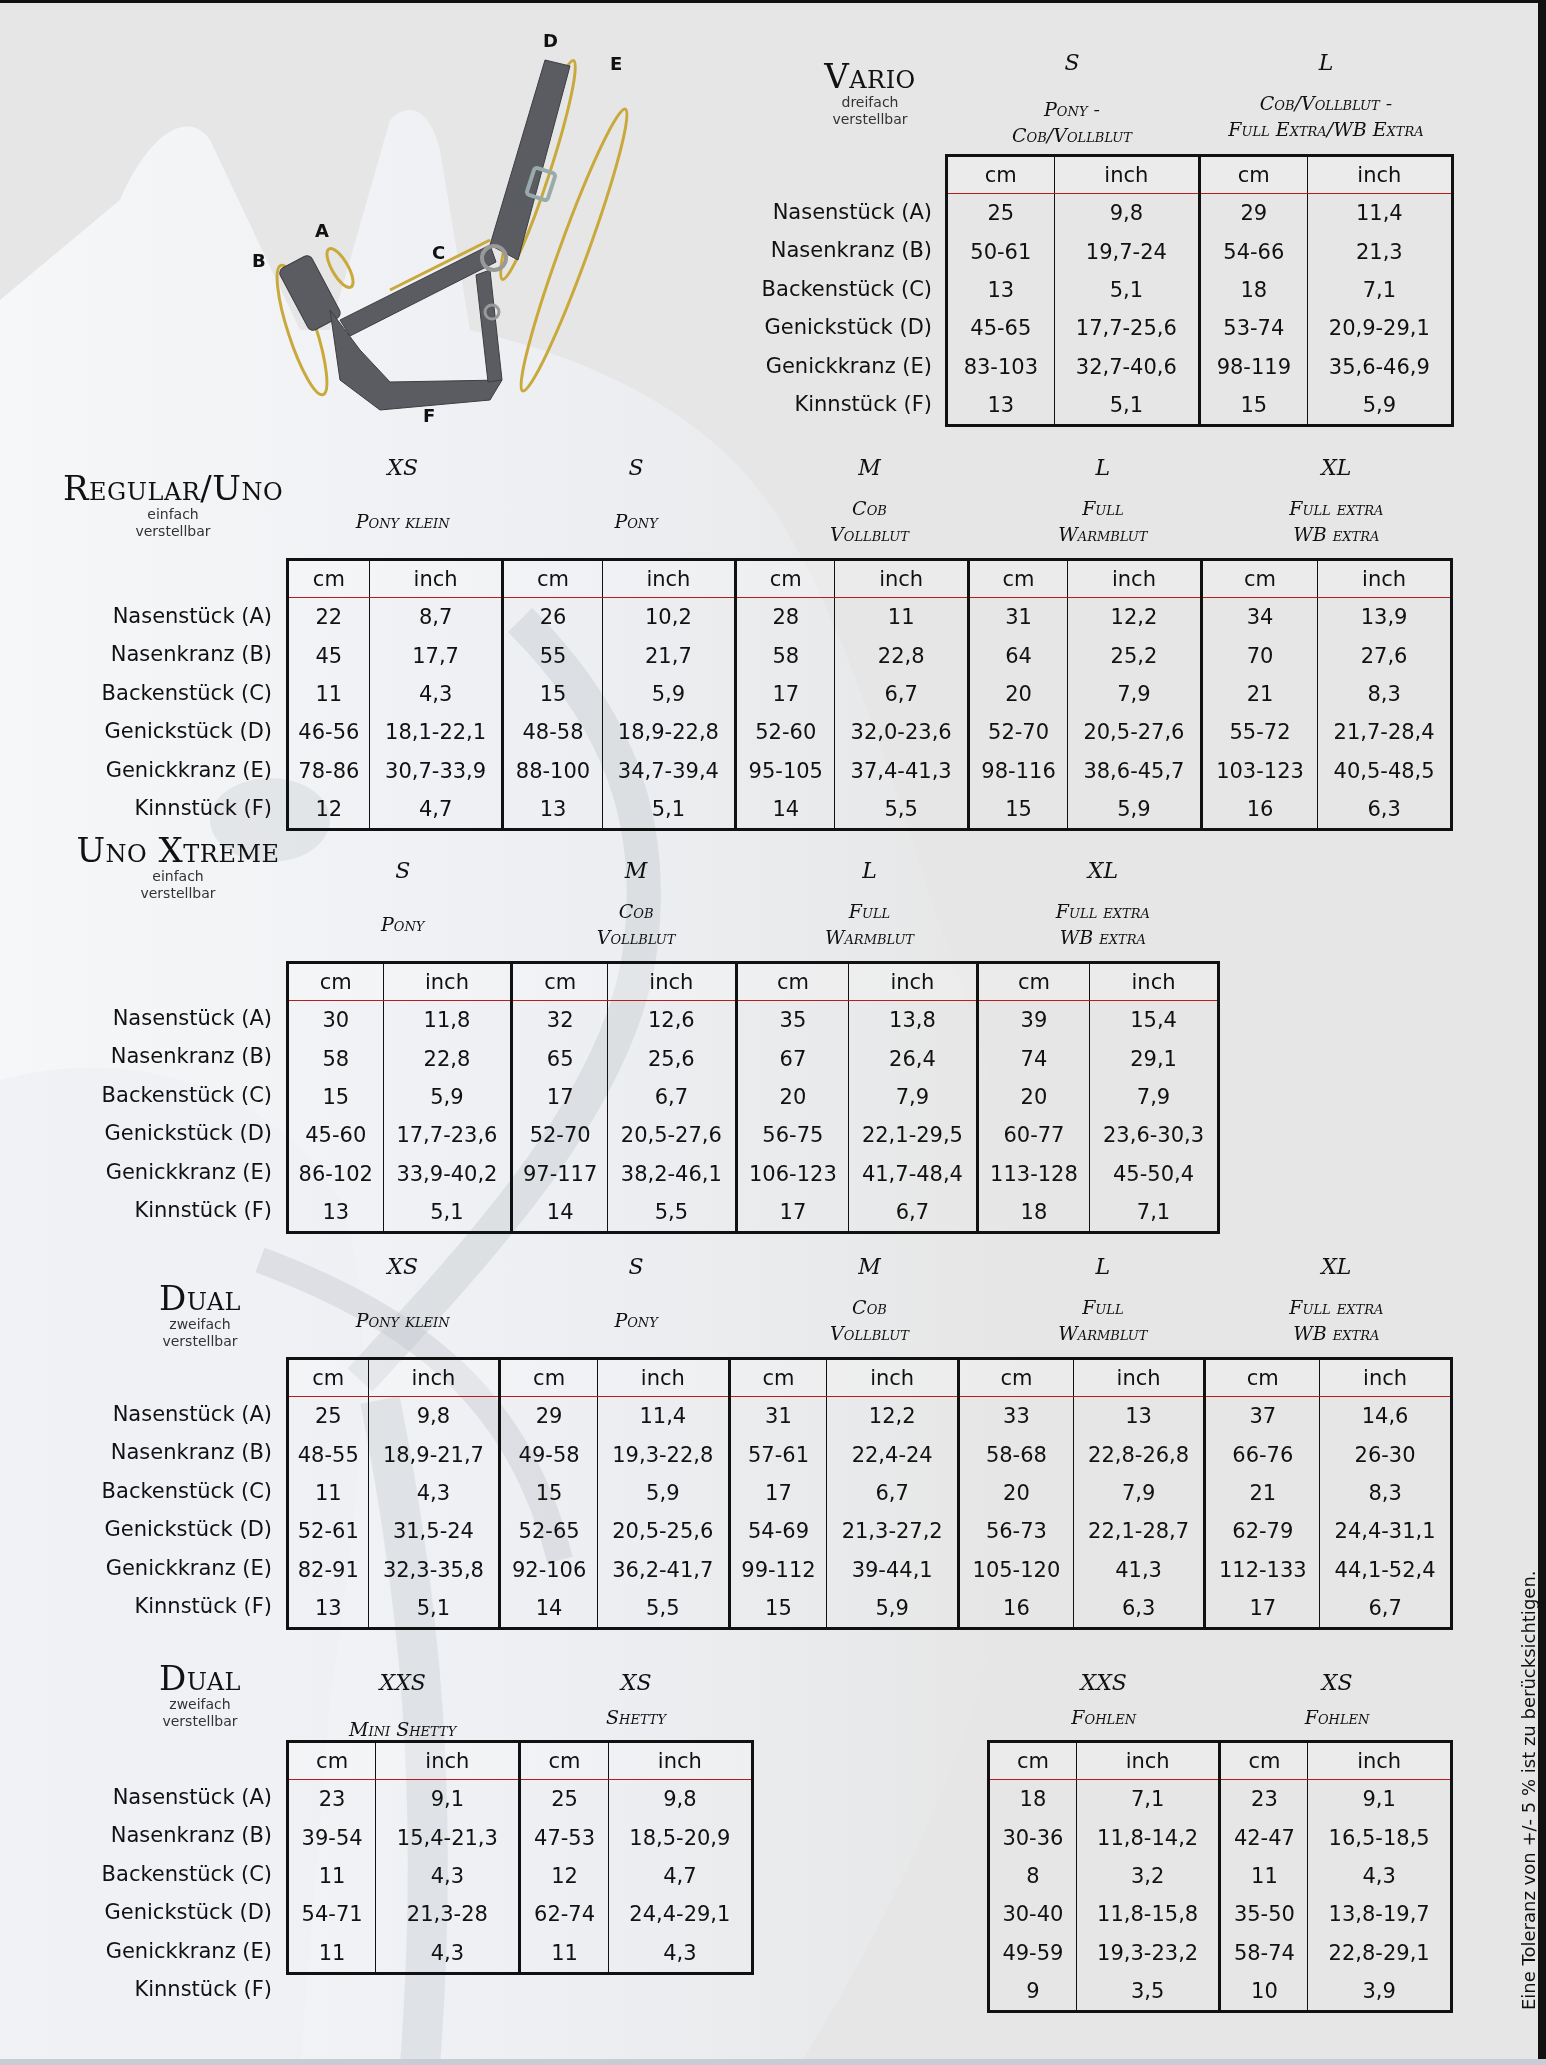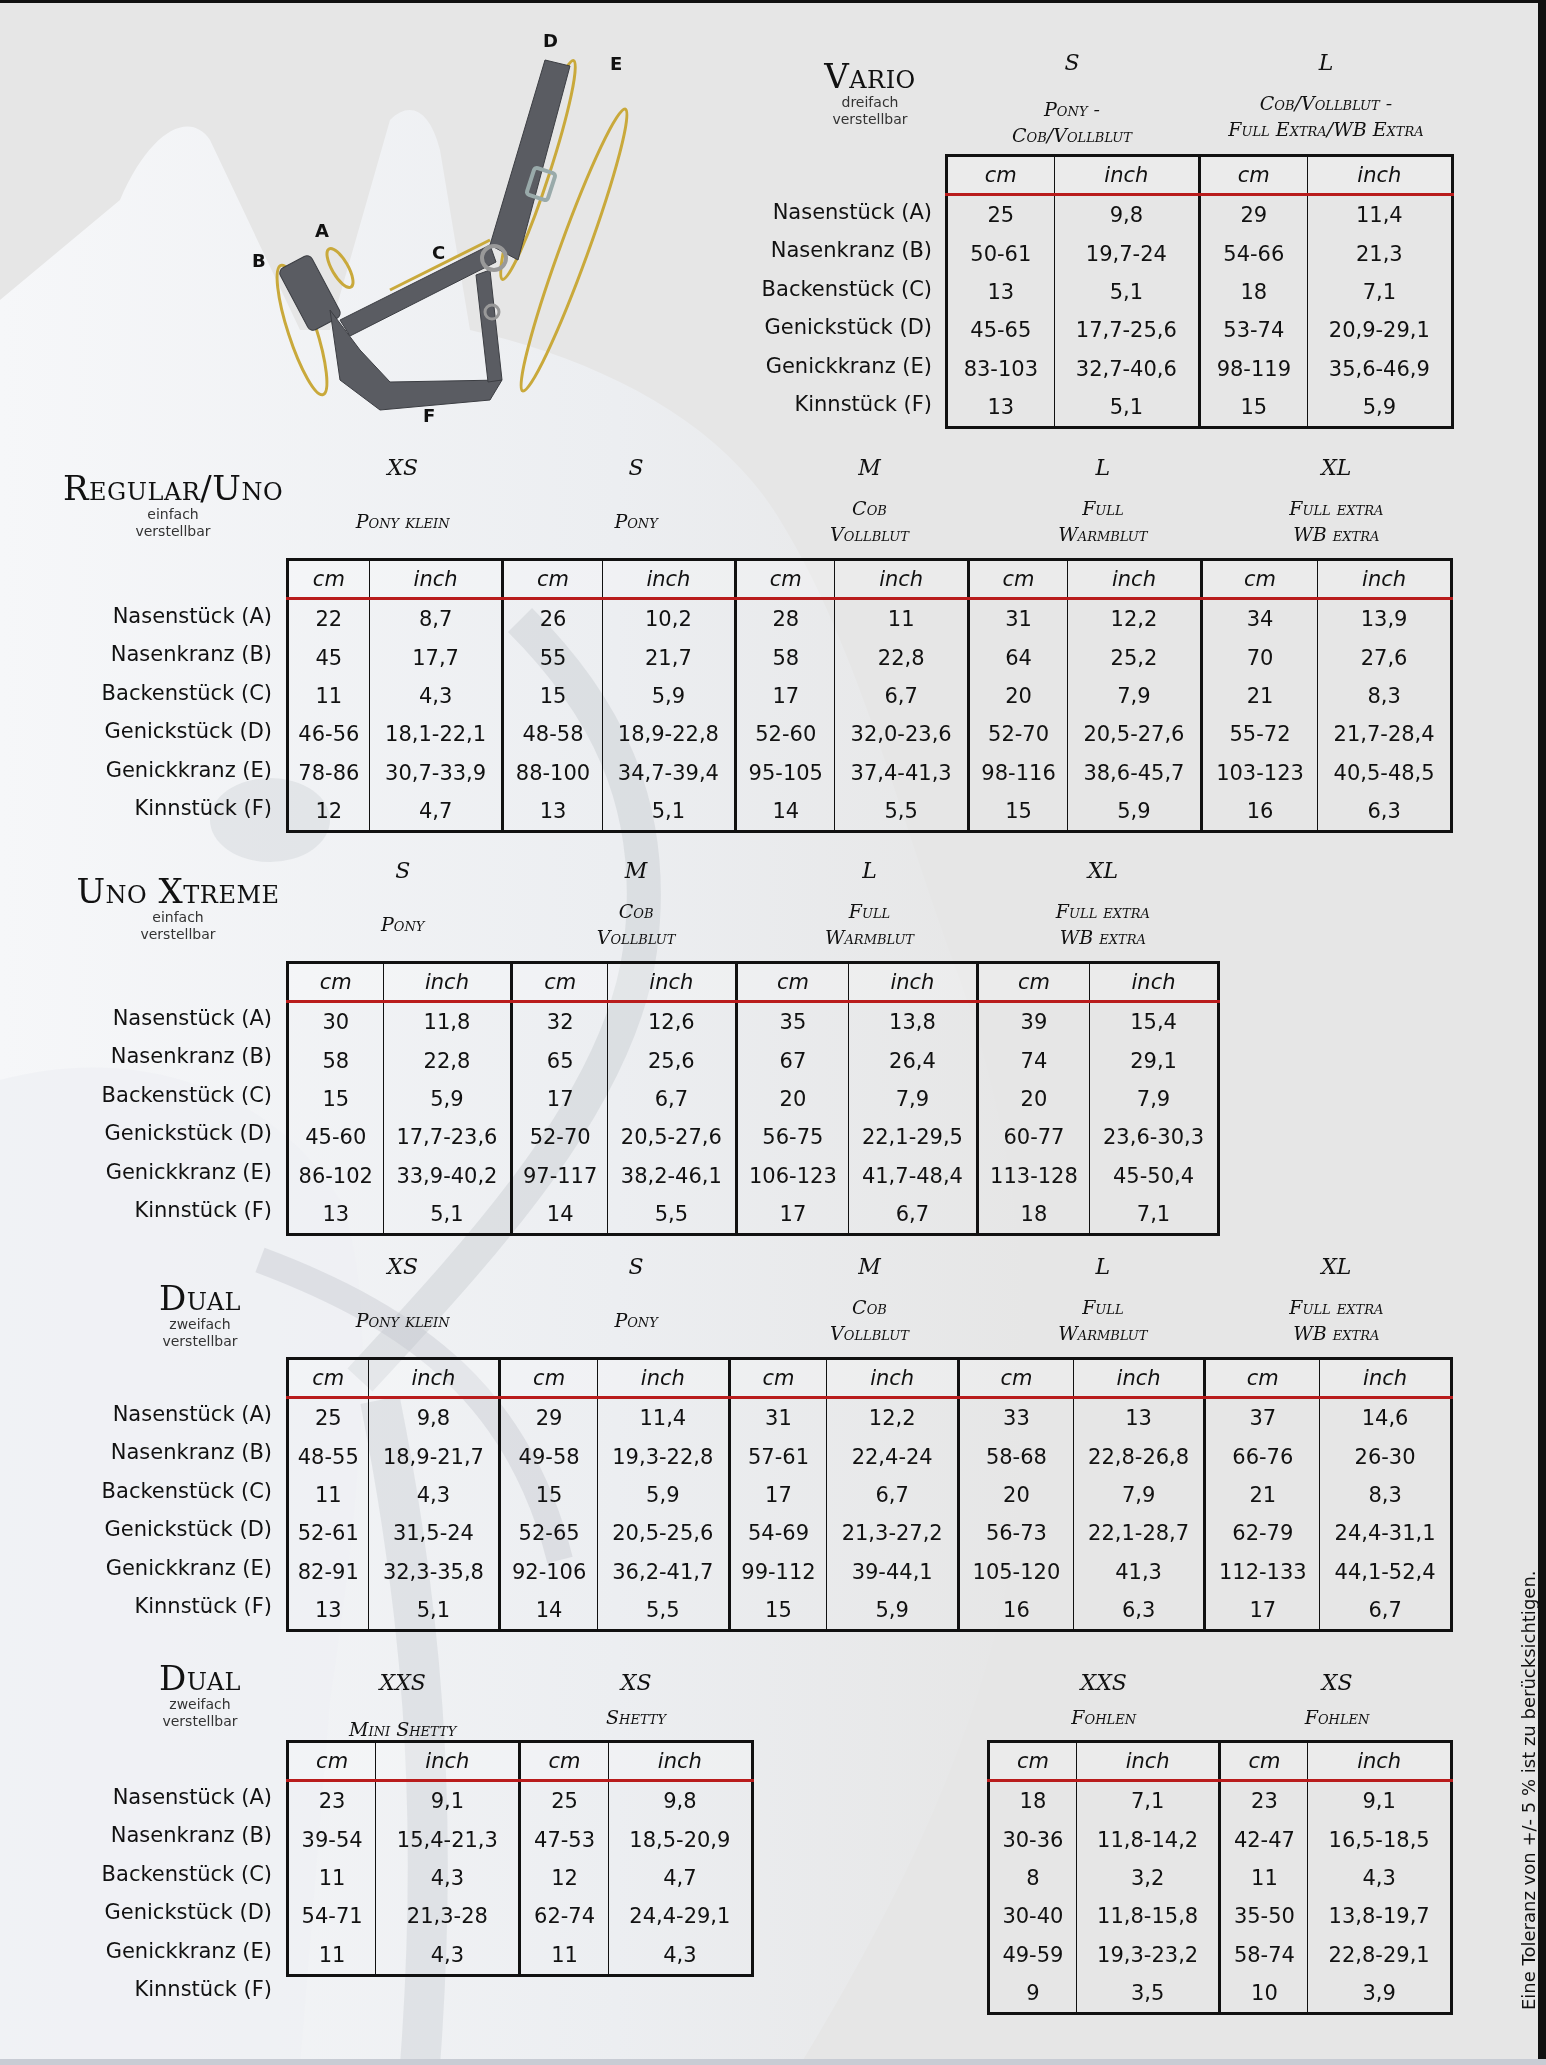--- a/index.html
+++ b/index.html
@@ -29,21 +29,21 @@
   .size-name { font-size: 19px; line-height: 26px; font-variant: small-caps; }
 
   table.sz {
     position: absolute; border-collapse: collapse;
     font-size: 21px; text-align: center;
   }
   table.sz th, table.sz td {
     height: 38.4px; padding: 0; font-weight: normal;
     border-left: 1px solid #111; border-right: 1px solid #111;
   }
-  table.sz thead th { border-top: 3px solid #111; border-bottom: 3px solid #b91c1c; height: 36px; background: rgba(255,255,255,0.22); font-style: italic; }
+  table.sz thead th { border-top: 3px solid #111; border-bottom: 1px solid #b91c1c; height: 36px; background: rgba(255,255,255,0.22); }
   table.sz tbody tr:last-child td { border-bottom: 3px solid #111; }
   table.sz .grp { border-left: 3px solid #111; }
   table.sz .end { border-right: 3px solid #111; }
 
   .row-labels { position: absolute; text-align: right; font-size: 21px; }
   .row-labels div { height: 38.4px; line-height: 38.4px; }
 
   .diagram-letter { position: absolute; font-weight: bold; font-size: 18px; }
   .tolerance {
     position: absolute; left: 1518px; top: 2010px;
@@ -275,21 +275,21 @@
         <td class="grp">14</td>
         <td>5,5</td>
         <td class="grp">15</td>
         <td>5,9</td>
         <td class="grp">16</td>
         <td class="end">6,3</td>
       </tr>
     </tbody>
   </table>
 
-<div class="model-block" style="left:68px;top:873px;width:220px;">
+<div class="model-block" style="left:68px;top:832px;width:220px;">
   <div class="model-name">Uno Xtreme</div>
   <div class="model-sub">einfach</div>
   <div class="model-sub">verstellbar</div>
 </div>
 <div class="size-heads"></div>
 <div class="row-labels" style="left:60px;top:999px;width:212px;">
     <div>Nasenstück (A)</div>
     <div>Nasenkranz (B)</div>
     <div>Backenstück (C)</div>
     <div>Genickstück (D)</div>

